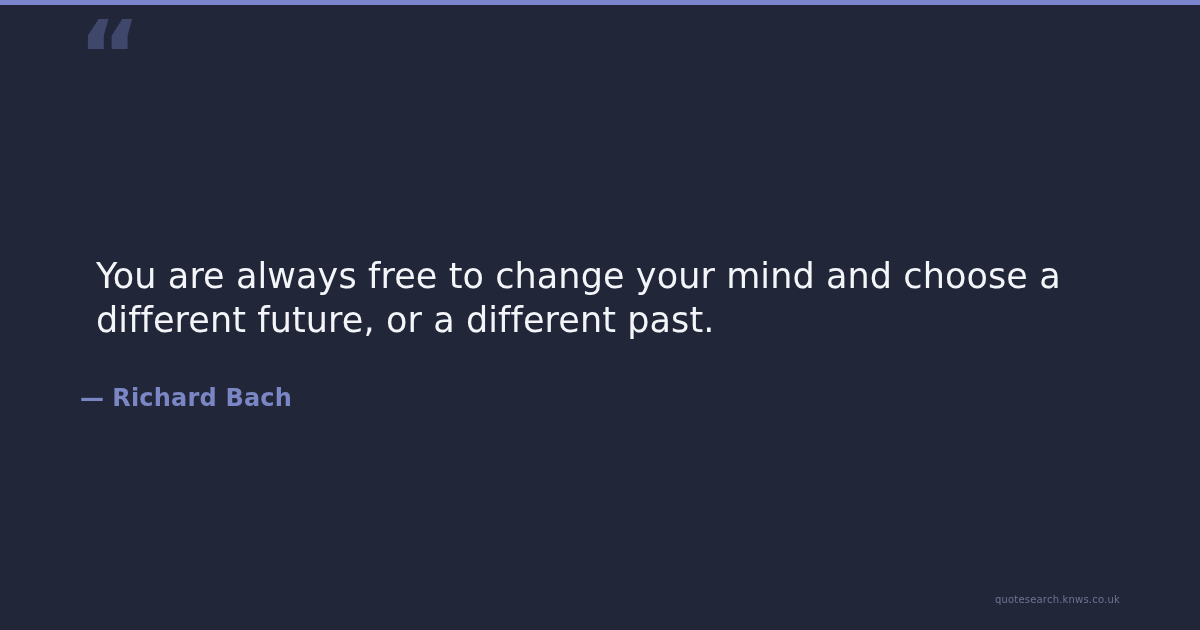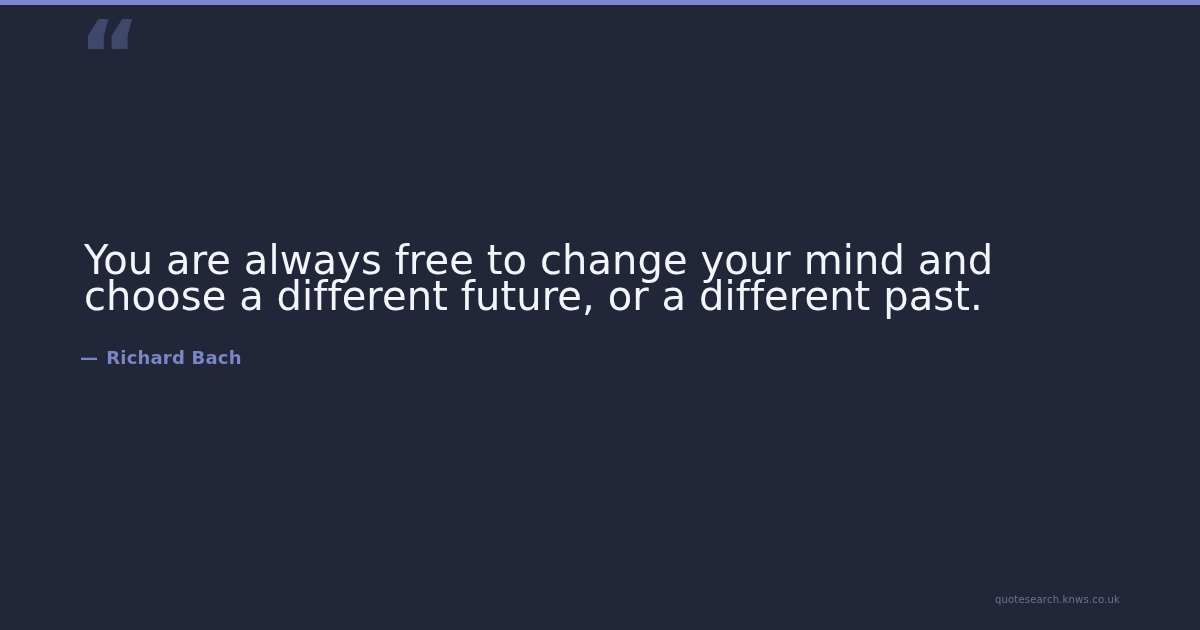--- a/index.html
+++ b/index.html
@@ -50,33 +50,33 @@
 
   
   .body-block {
     position: absolute;
     left: 80px;
     top: 238px;
     width: 1040px;
   }
 
   .quote-text {
-    margin: 4px;
-    font-size: 40px;
-    line-height: 36px;
+    margin: 16px;
+    font-size: 35px;
+    line-height: 44px;
     font-weight: 400;
     color: #f3f5f9;
     letter-spacing: 0.1px;
     max-width: 1030px;
   }
 
   .attribution {
     margin: 0;
     padding-top: 26px;
-    font-size: 18px;
+    font-size: 24px;
     line-height: 28px;
     font-weight: 700;
     color: #7b86c4;
     letter-spacing: 0.2px;
     white-space: nowrap;
   }
 
   .attribution .dash {
     display: inline-block;
     margin-right: 8px;

